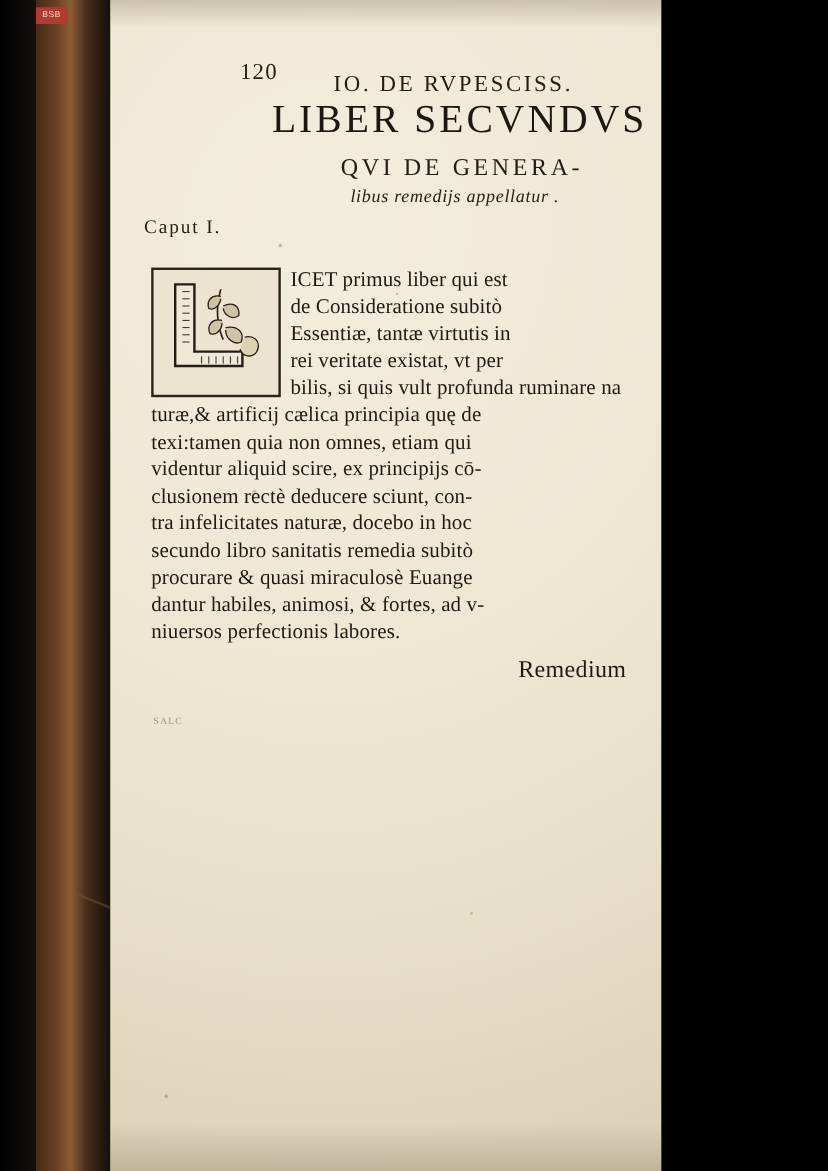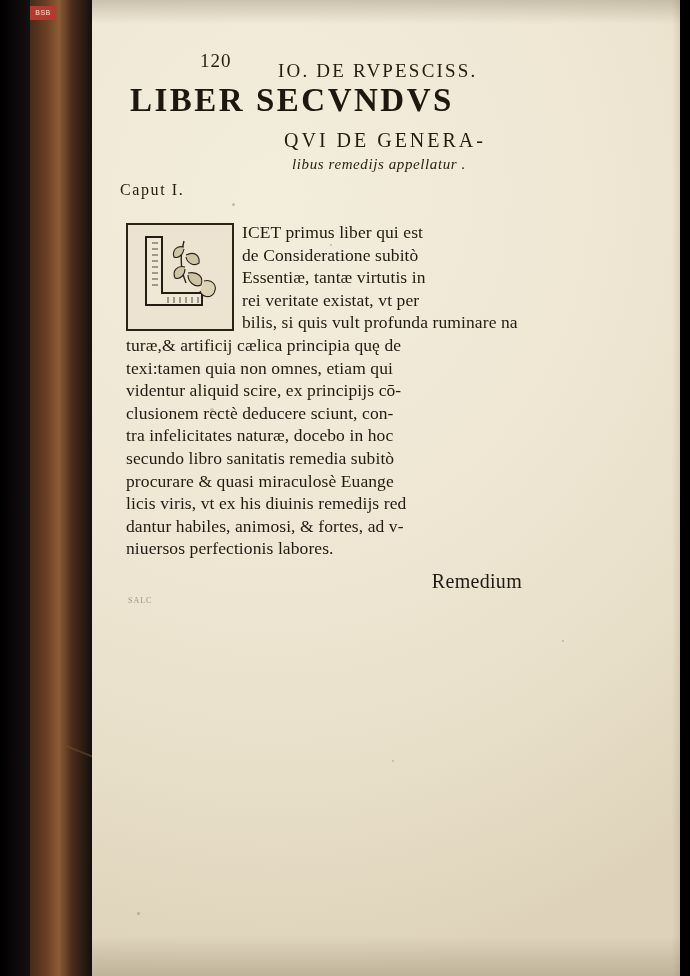--- a/index.html
+++ b/index.html
@@ -8,21 +8,21 @@
     background: #000;
   }
   body {
     width: 690px;
     height: 976px;
     overflow: hidden;
     font-family: "Liberation Serif", serif;
   }
   #scan {
     position: relative;
-    width: 680px;
+    width: 551px;
     height: 976px;
     background: #84cc16;
     overflow: hidden;
   }
   
   .spine {
     position: absolute;
     left: 0; top: 0;
     width: 92px; height: 976px;
     background: linear-gradient(90deg,
@@ -101,26 +101,25 @@
   }
   .runtitle {
     position: absolute;
     left: 78px; top: 12px;
     font-size: 19px;
     letter-spacing: 2.2px;
     color: #241c12;
   }
   .title-main {
     margin-top: 8px;
-    text-align: left;
+    text-align: center;
     font-size: 33px;
     letter-spacing: 2.5px;
     color: #1d170f;
     padding-left: 14px;
-    font-weight: bold;
   }
   .title-sub {
     margin-top: 10px;
     text-align: center;
     font-size: 20px;
     letter-spacing: 3px;
     color: #241c12;
     padding-left: 18px;
   }
   .title-sub2 {
@@ -276,21 +275,20 @@
           <span class="ln indent-col">Essentiæ, tantæ virtutis in</span>
           <span class="ln indent-col">rei veritate existat, vt per</span>
           <span class="ln">bilis, si quis vult profunda ruminare na</span>
           <span class="ln">turæ,&amp; artificij cælica principia quę de</span>
           <span class="ln">texi:tamen quia non omnes, etiam qui</span>
           <span class="ln">videntur aliquid scire, ex principijs cō-</span>
           <span class="ln">clusionem rectè deducere sciunt, con-</span>
           <span class="ln">tra infelicitates naturæ, docebo in hoc</span>
           <span class="ln">secundo libro sanitatis remedia subitò</span>
           <span class="ln">procurare &amp; quasi miraculosè Euange</span>
-          <span class="ln">licis viris, vt ex his diuinis remedijs red</span>
           <span class="ln">dantur habiles, animosi, &amp; fortes, ad v-</span>
           <span class="ln">niuersos perfectionis labores.</span>
         </p>
 
         <div class="smudge" style="left:2px; top:375px;">SALC</div>
 
         <div class="catchword">Remedium</div>
       </div>
 
     </div>

